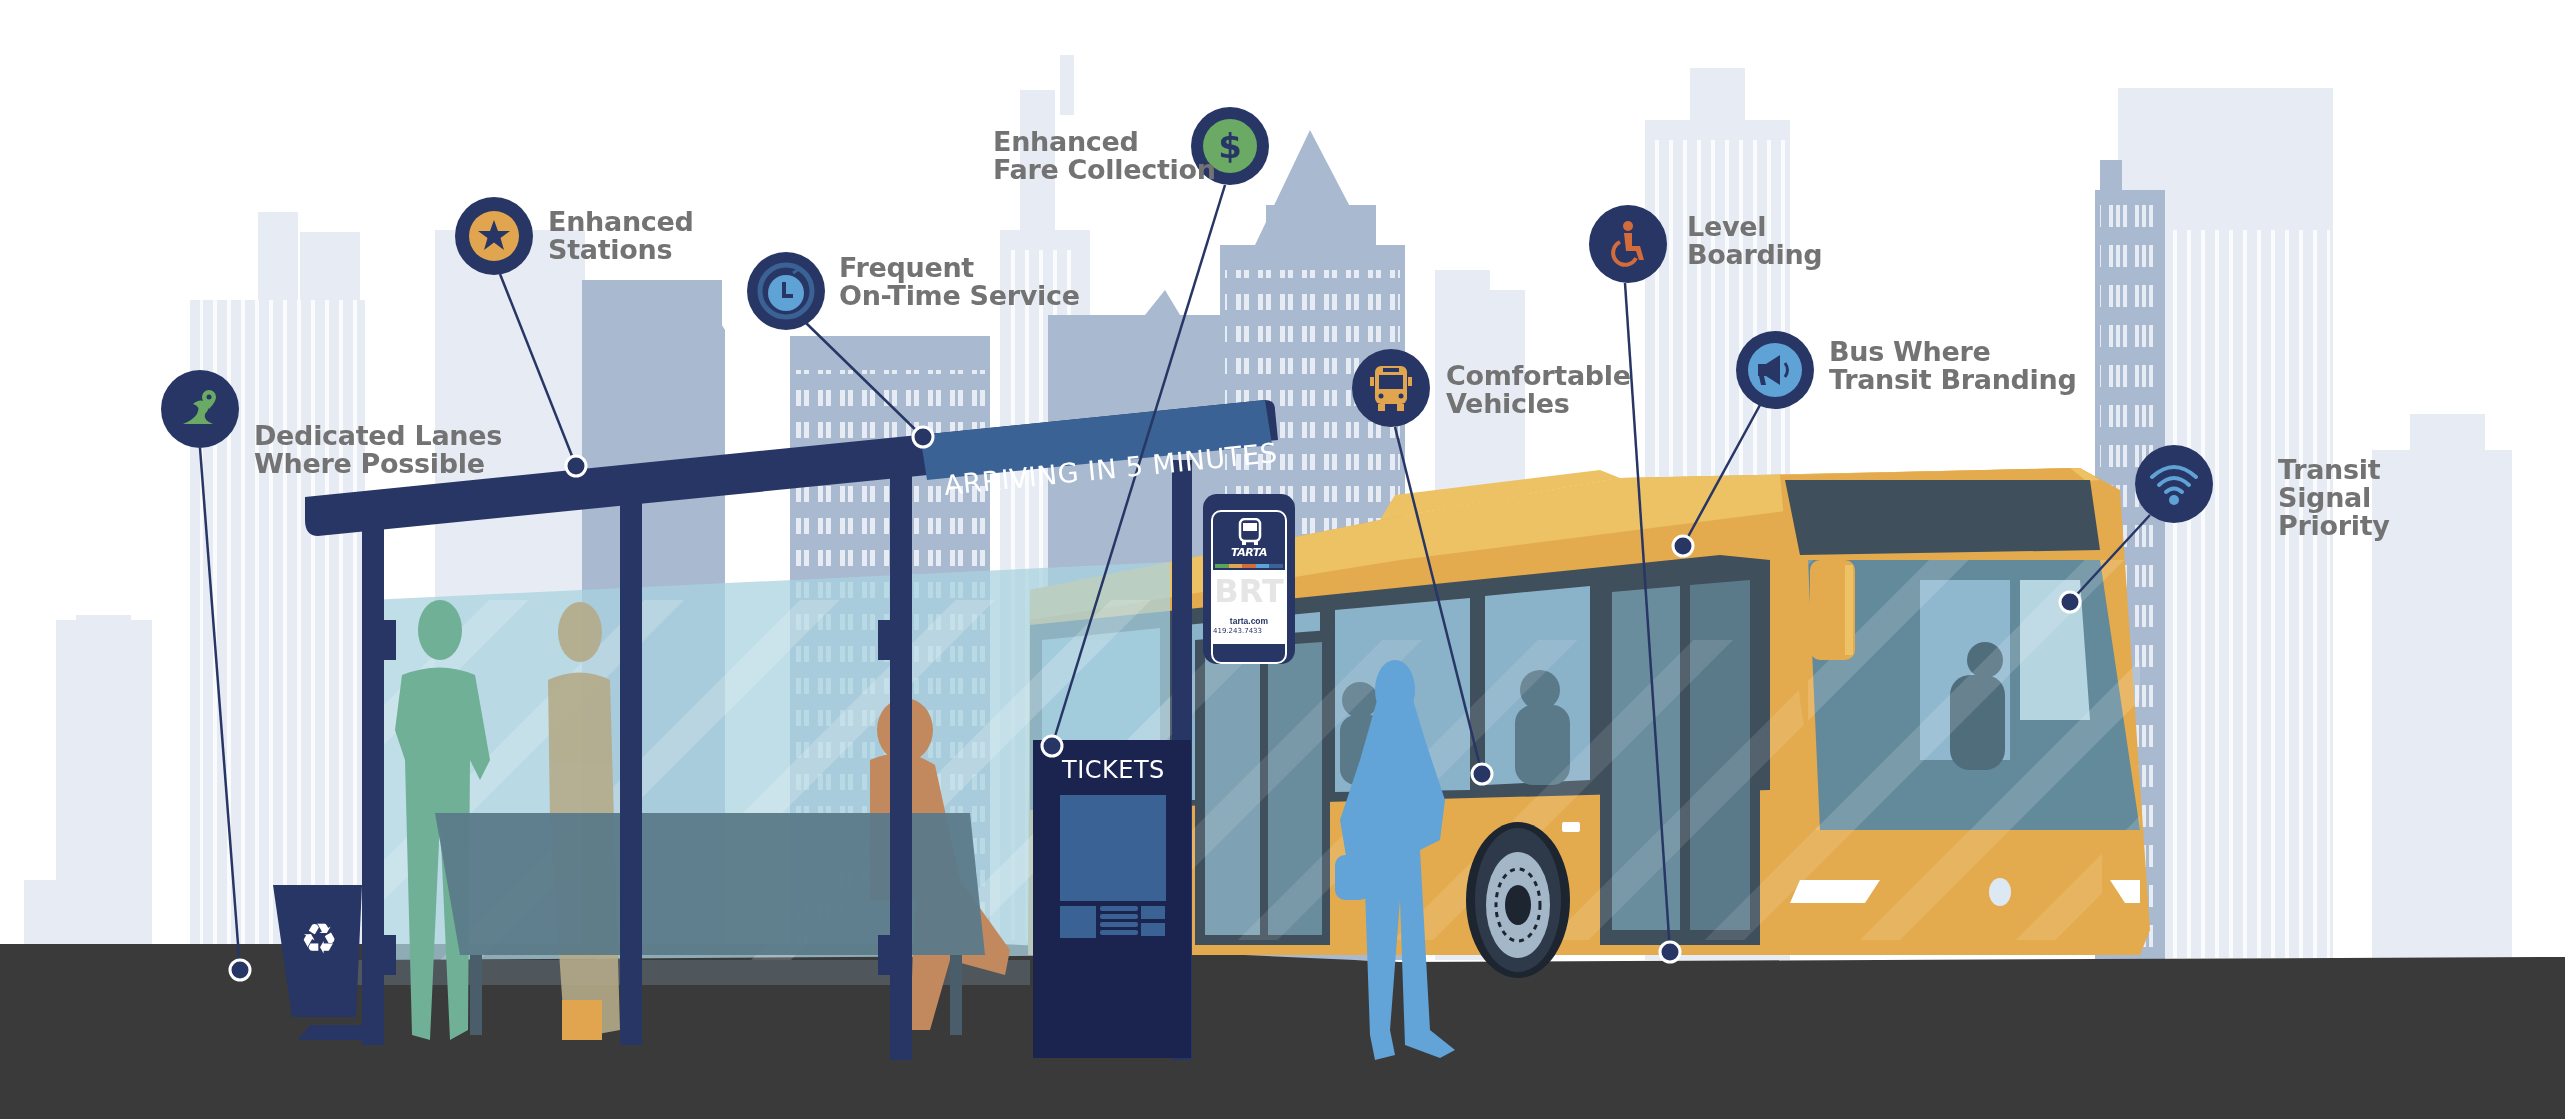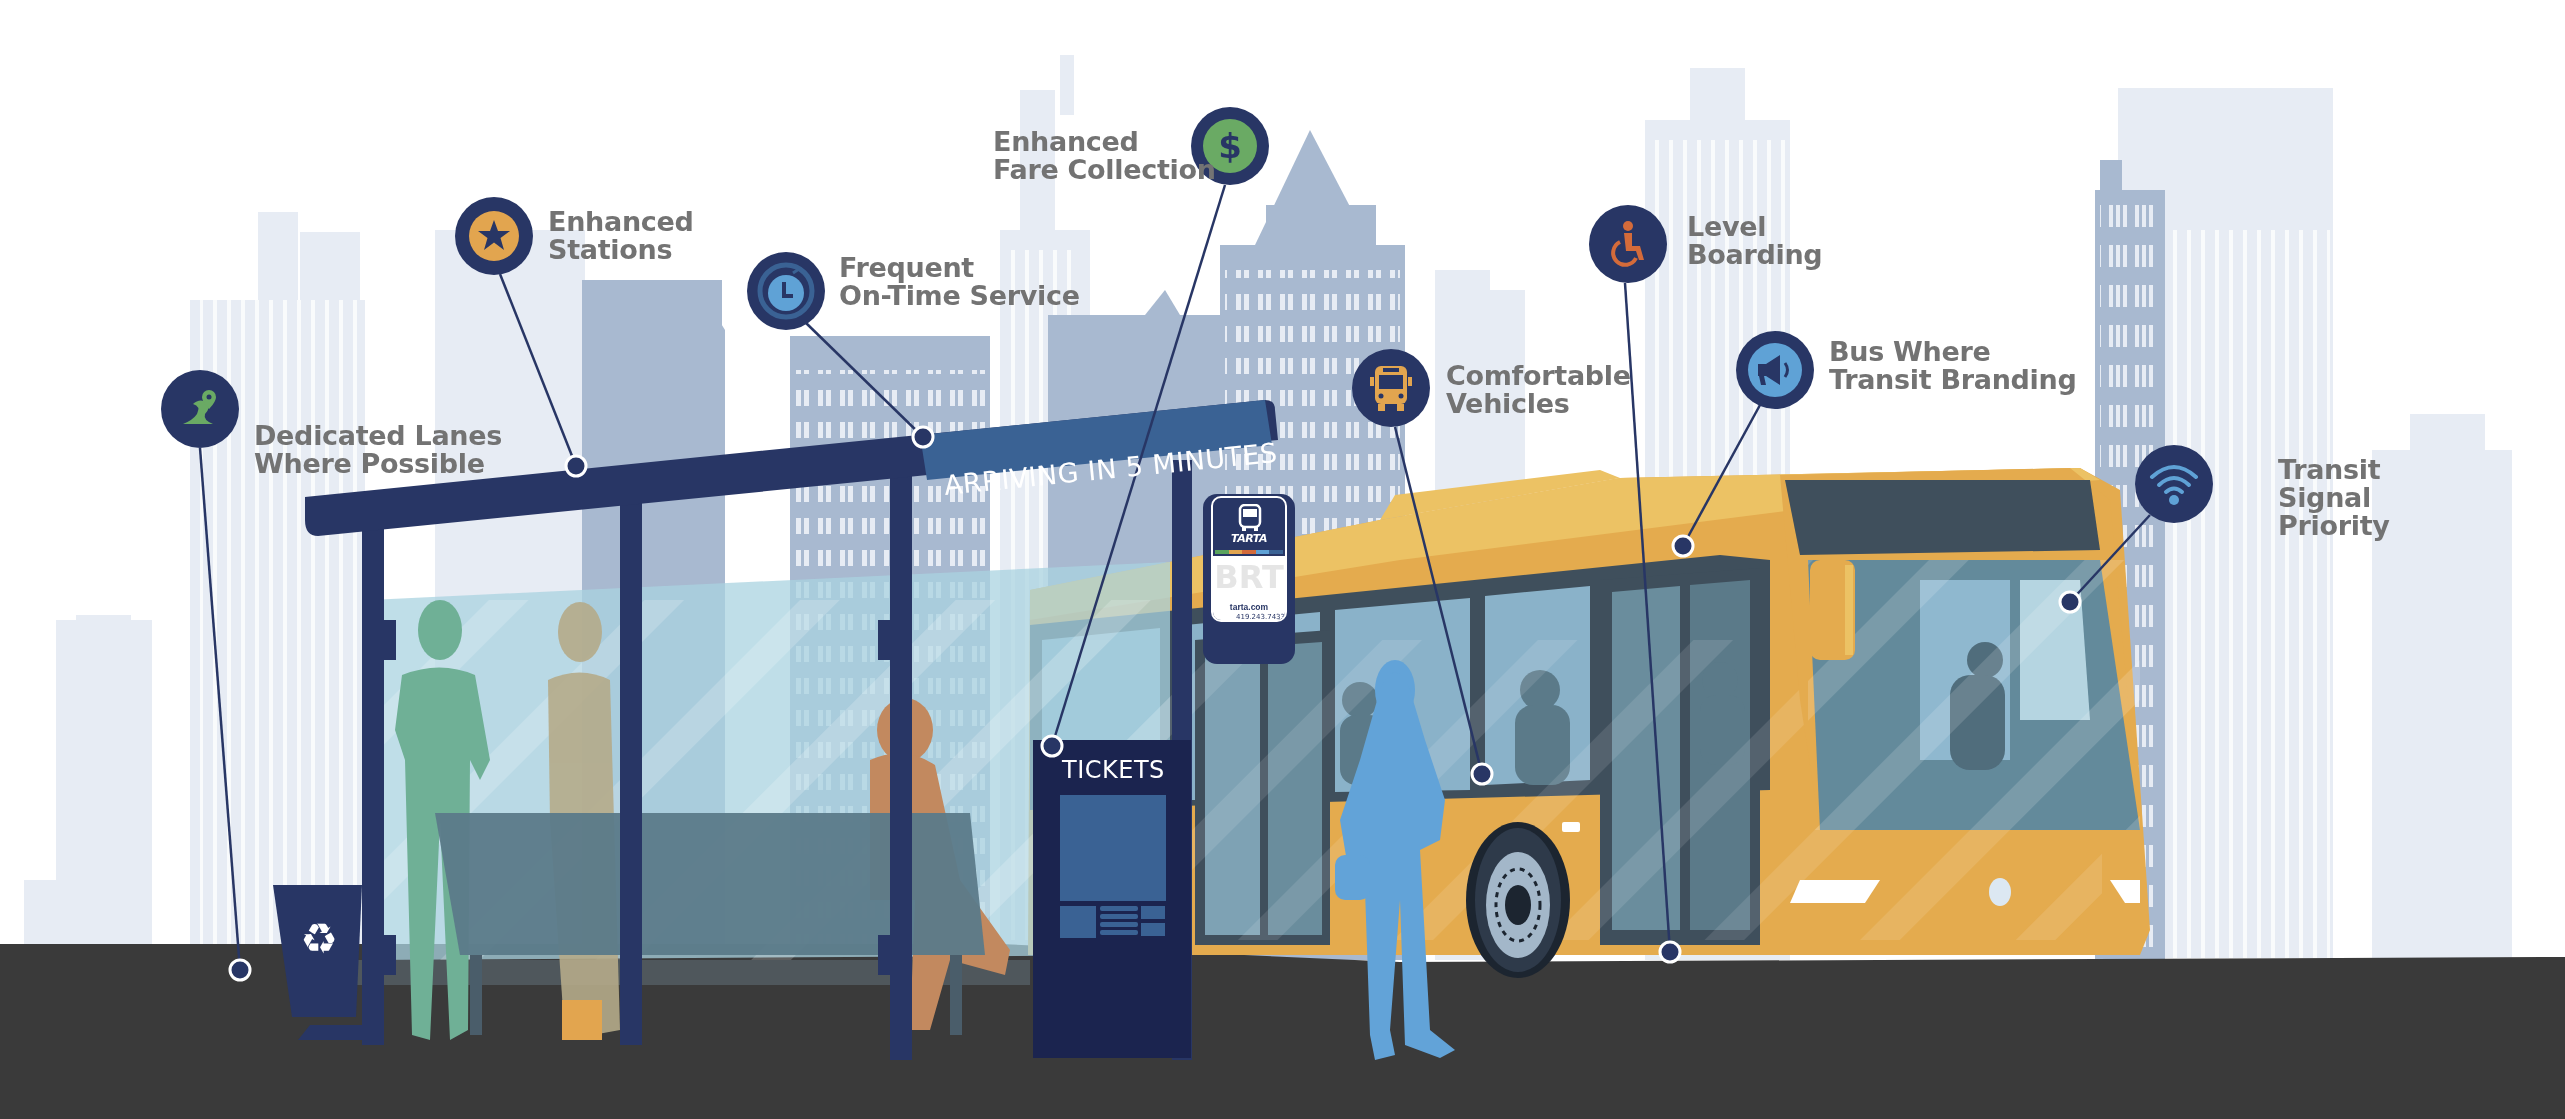--- a/index.html
+++ b/index.html
@@ -6,28 +6,28 @@
   body { width:2565px; height:1119px; position:relative; overflow:hidden; font-family:"Liberation Sans", sans-serif; }
   .abs { position:absolute; }
   svg.scene { position:absolute; left:0; top:0; }
   .label { position:absolute; color:#737373; font-family:"DejaVu Sans", sans-serif; font-weight:bold; font-size:27px; line-height:28px; letter-spacing:-0.3px; white-space:nowrap; }
   .label span { display:block; }
   .feature-icon { position:absolute; width:78px; height:78px; border-radius:50%; background:#283665; display:flex; align-items:center; justify-content:center; }
   .feature-icon svg { display:block; }
   .sign-text { position:absolute; color:#ffffff; font-family:"DejaVu Sans", sans-serif; font-size:27px; letter-spacing:0.5px; white-space:nowrap; transform-origin:left center; }
   .tickets-text { position:absolute; color:#ffffff; font-family:"DejaVu Sans", sans-serif; font-size:24px; letter-spacing:0.5px; }
   .brt-sign { position:absolute; left:1203px; top:494px; width:92px; height:170px; background:#283665; border-radius:14px; }
-  .brt-inner { position:absolute; left:8px; top:2px; width:76px; height:126px; border:2px solid #ffffff; border-radius:10px; box-sizing:border-box; overflow:hidden;padding-left:44px; }
+  .brt-inner { position:absolute; left:8px; top:16px; width:76px; height:154px; border:2px solid #ffffff; border-radius:10px; box-sizing:border-box; overflow:hidden;padding-left:44px; }
   .brt-white { position:absolute; left:0; top:58px; width:100%; height:74px; background:#ffffff; }
   .brt-logo { position:absolute; left:0; top:34px; width:100%; text-align:center; color:#fff; font-family:"DejaVu Sans", sans-serif; font-weight:bold; font-style:italic; font-size:11px; letter-spacing:-0.5px; }
   .brt-stripe { position:absolute; left:2px; top:52px; height:4px; width:68px; display:flex; }
   .brt-stripe i { flex:1; display:block; }
   .brt-big { position:absolute; left:0; top:60px; width:100%; text-align:center; color:#e5e5e5; font-family:"DejaVu Sans", sans-serif; font-weight:bold; font-size:32px; line-height:38px; }
   .brt-url { position:absolute; left:0; top:104px; width:100%; text-align:center; color:#283665; font-family:Liberation Sans, sans-serif; font-weight:bold; font-size:8.5px; }
-  .brt-phone { position:absolute; left:0; top:115px; width:100%; text-align:right; color:#283665; font-family:"DejaVu Sans", sans-serif; font-size:7px; }
+  .brt-phone { position:absolute; left:0; top:115px; width:100%; text-align:left; color:#283665; font-family:"DejaVu Sans", sans-serif; font-size:7px; }
 </style>
 </head>
 <body>
 
 <svg class="scene" width="2565" height="1119" viewBox="0 0 2565 1119" xmlns="http://www.w3.org/2000/svg">
   <defs>
     <pattern id="winLight" width="14" height="60" patternUnits="userSpaceOnUse">
       <rect x="3" y="0" width="4" height="60" fill="#ffffff" opacity="0.85"></rect>
     </pattern>
     <pattern id="winMid" width="22" height="32" patternUnits="userSpaceOnUse">

